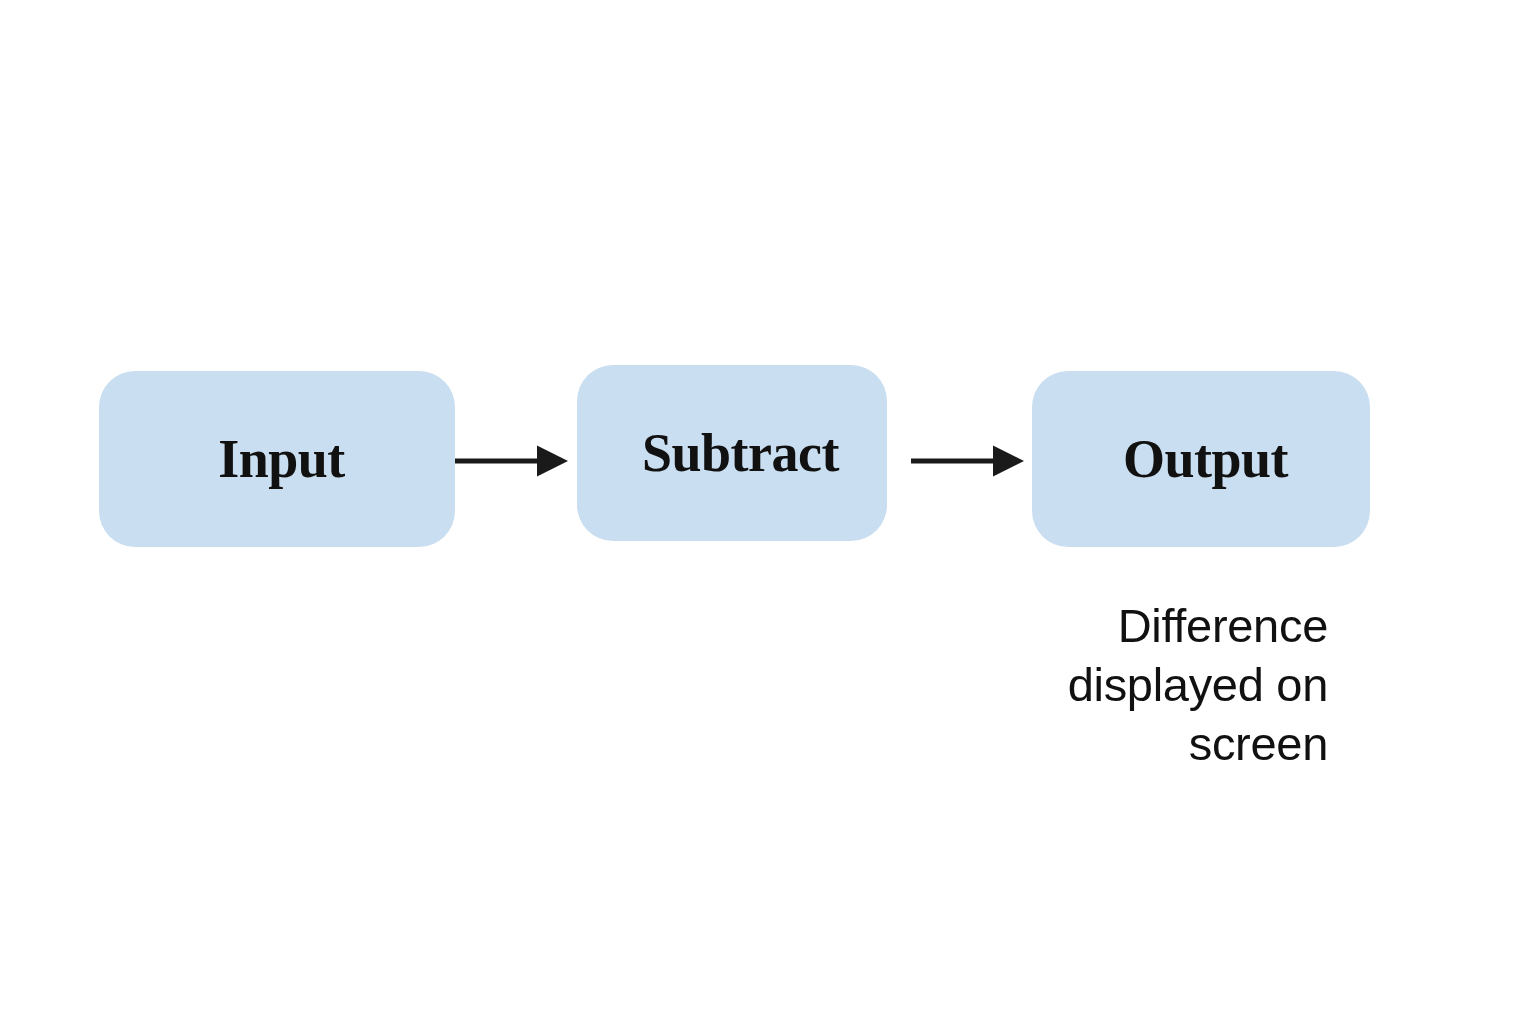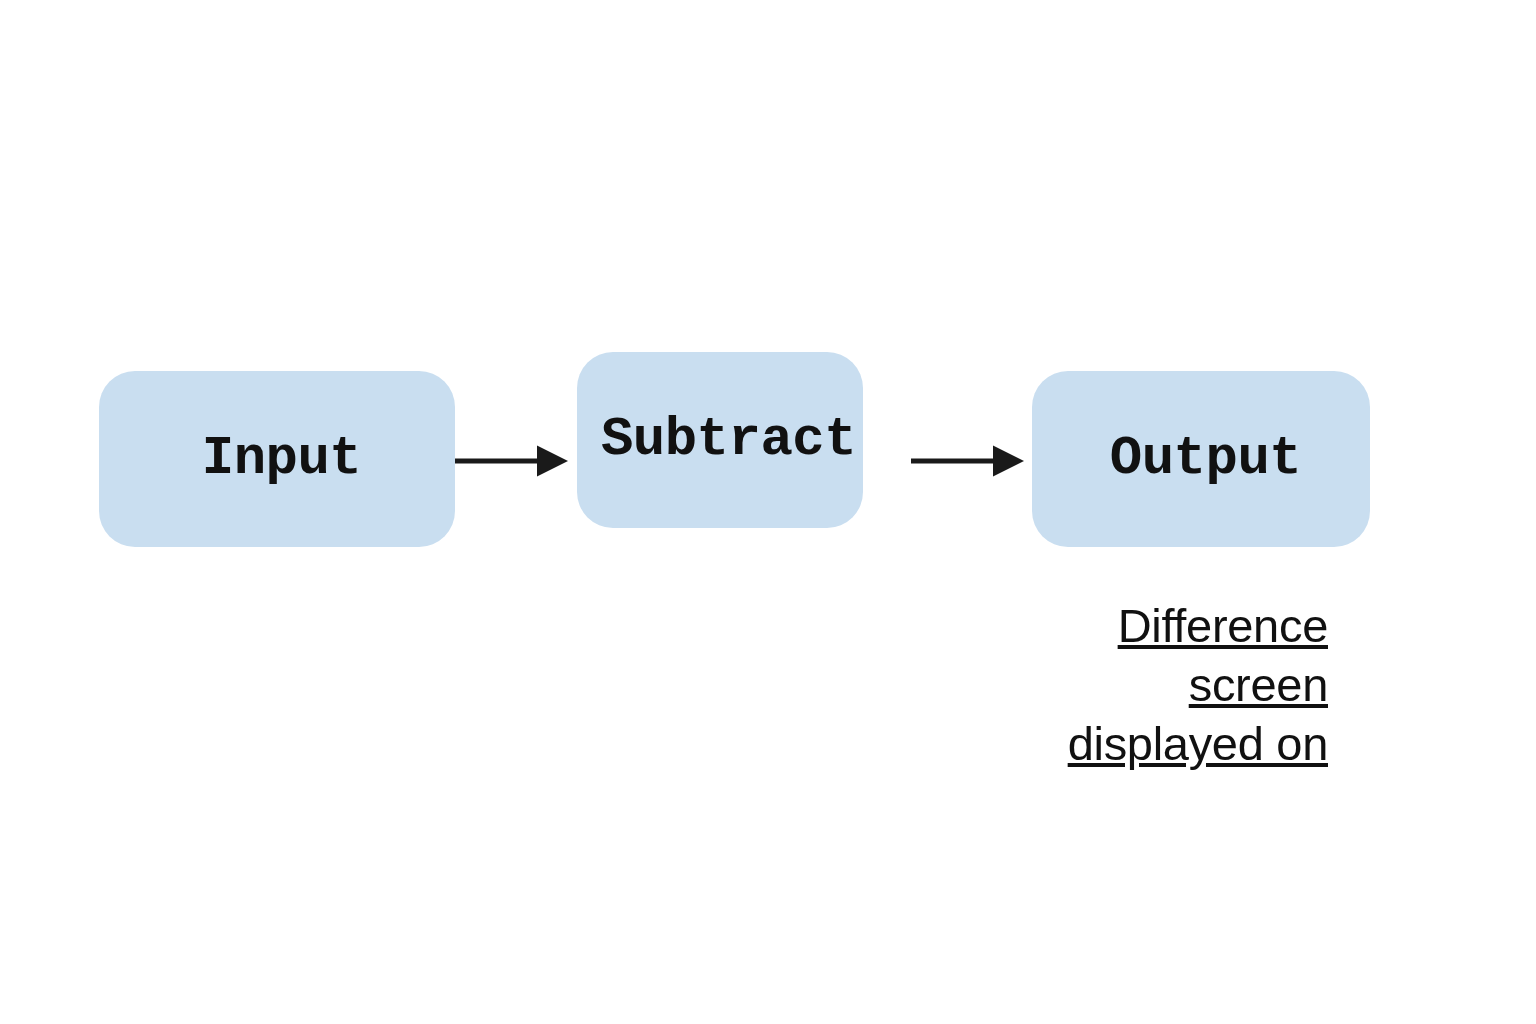--- a/index.html
+++ b/index.html
@@ -24,32 +24,32 @@
   .node {
     position: absolute;
     display: flex;
     align-items: center;
     justify-content: center;
     background: #c9def0;
     border-radius: 36px;
     box-sizing: border-box;
   }
   .node-label {
-    font-family: Liberation Mono, monospace;
+    font-family: Liberation Serif, serif;
     font-weight: bold;
     font-size: 54px;
     line-height: 1;
     color: #111111;
     letter-spacing: -0.5px;
     white-space: nowrap;
     margin-left: 9px;
   }
 
   #node-input    { left: 99px;   top: 371px; width: 356px; height: 176px; }
-  #node-subtract { left: 577px;  top: 352px; width: 286px; height: 176px; padding-left: 8px; }
+  #node-subtract { left: 577px;  top: 365px; width: 310px; height: 176px; padding-left: 8px; }
   #node-output   { left: 1032px; top: 371px; width: 338px; height: 176px; text-align: right; }
 
   
   .arrow {
     position: absolute;
     height: 40px;
     top: 441px;
     overflow: visible;
   }
   #arrow-1 { left: 455px; width: 115px; }
@@ -62,21 +62,21 @@
     top: 596px;
     width: 328px;
     text-align: right;
     font-family: "Liberation Sans", sans-serif;
     font-weight: normal;
     font-size: 47px;
     line-height: 59px;
     color: #111111;
     letter-spacing: -0.3px;
   }
-  #output-caption .cap-line { display: block; text-decoration: underline; }
+  #output-caption .cap-line { display: block; }
 </style>
 </head>
 <body>
 
 <div id="canvas">
 
   <div class="node" id="node-input">
     <span class="node-label">Input</span>
   </div>
 
@@ -97,17 +97,17 @@
       <polygon points="82,4.5 113,20 82,35.5" fill="#1a1a1a"></polygon>
     </svg>
   </div>
 
   <div class="node" id="node-output">
     <span class="node-label">Output</span>
   </div>
 
   <div id="output-caption">
     <span class="cap-line">Difference</span>
+    <span class="cap-line">displayed on</span>
     <span class="cap-line">screen</span>
-    <span class="cap-line">displayed on</span>
   </div>
 
 </div>
 
 </body></html>

